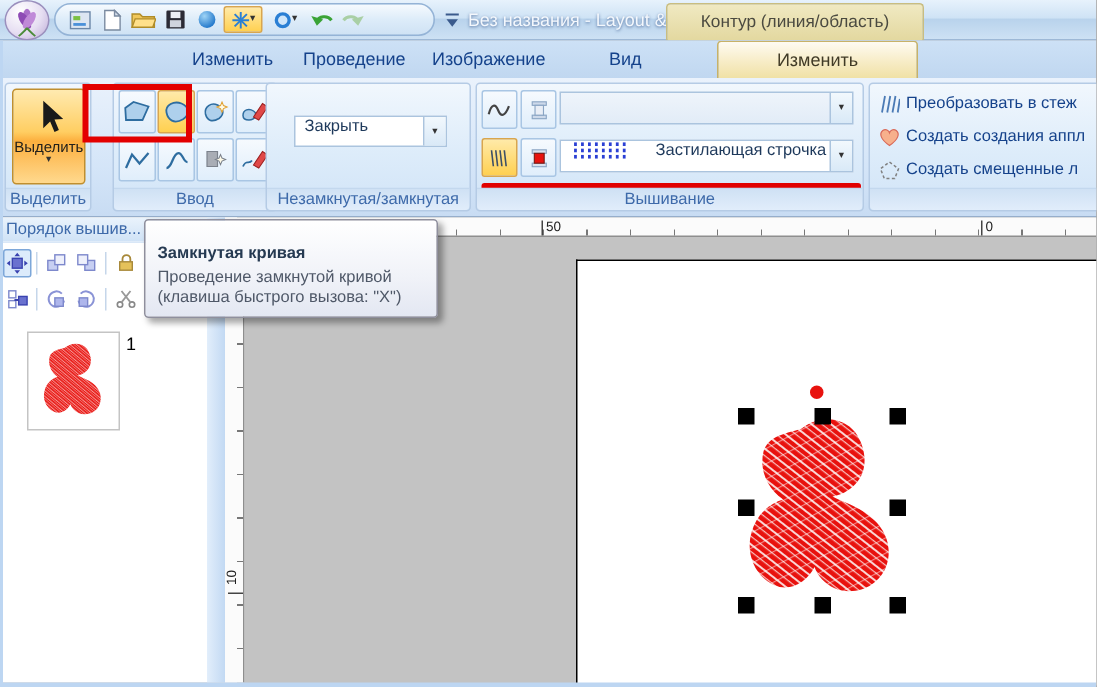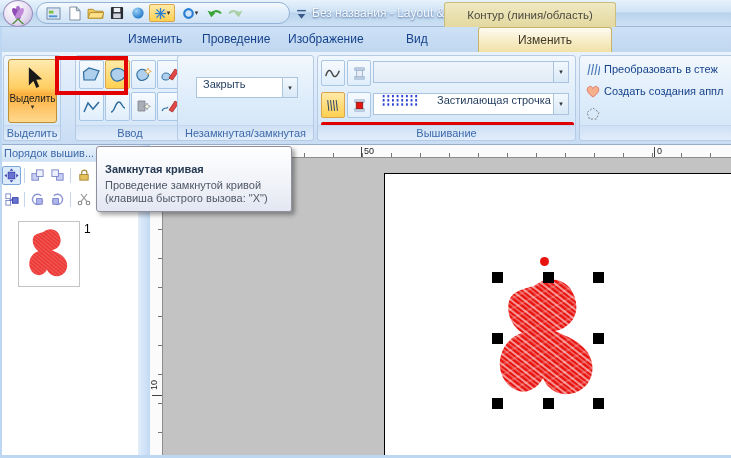--- a/index.html
+++ b/index.html
@@ -376,20 +376,21 @@
       <div class="abtn" style="top:26px;">
         <svg width="14" height="13" viewBox="0 0 14 13">
             <path d="M7,12 C1,8 0,4 2.5,2 C4.5,0.5 6.5,2 7,3.5 C7.5,2 9.5,0.5 11.5,2 C14,4 13,8 7,12 Z" fill="#f7b08c" stroke="#d86a5a" stroke-width="0.8"></path>
           </svg>
         <span>Создать создания аппл</span>
       </div>
       <div class="abtn" style="top:48px;">
         <svg width="14" height="13" viewBox="0 0 14 13">
             <polygon points="7,1 13,5.5 10.5,12 3.5,12 1,5.5" fill="none" stroke="#808080" stroke-width="1" stroke-dasharray="2 1.6"></polygon>
           </svg>
+        <span>Создать смещенные л</span>
       </div>
       <div class="glabel"></div>
     </div>
   </div>
 
   <div class="annotation-rect"></div>
 
   <div class="main">
 
     <div class="panel">

